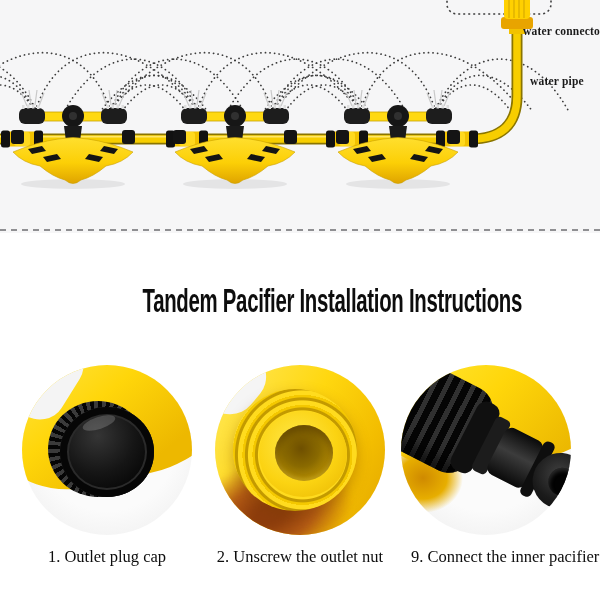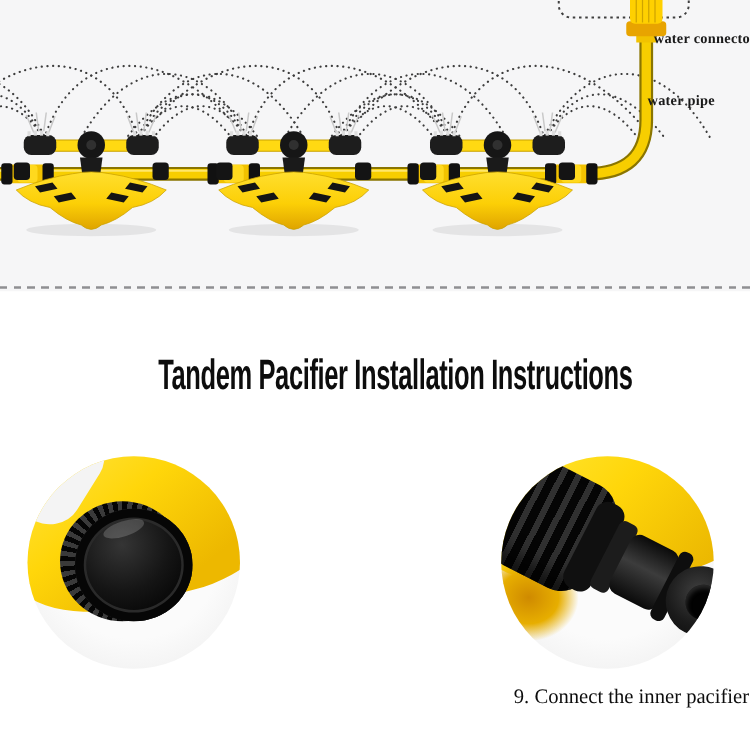--- a/index.html
+++ b/index.html
@@ -5,26 +5,26 @@
   html,body{margin:0;padding:0;background:#fff;}
   .page{position:relative;width:600px;height:600px;overflow:hidden;background:#fff;
         font-family:"Liberation Serif", serif;color:#111;}
 
   
   .scene{position:absolute;left:0;top:0;width:600px;height:233px;background:#f6f6f7;overflow:hidden;}
   .scene svg{position:absolute;left:0;top:0;}
   .scene-label{position:absolute;font-family:"Liberation Serif", serif;font-weight:bold;
                font-size:11.5px;color:#1a1a1a;white-space:nowrap;letter-spacing:.2px;}
   .lbl-connector{left:523px;top:25px;}
-  .lbl-pipe{left:518px;top:75px;}
+  .lbl-pipe{left:530px;top:75px;}
   .ground-line{position:absolute;left:0;top:229px;width:600px;height:2px;
                background:repeating-linear-gradient(90deg,#8f8f92 0 6px,transparent 6px 11px);}
 
   
-  .title-wrap{position:absolute;left:0;top:233px;width:508px;text-align:center;}
+  .title-wrap{position:absolute;left:16px;top:233px;width:508px;text-align:center;}
   .title-wrap h1{margin:0;padding-top:50px;font-size:34px;line-height:1;font-weight:bold;
                  font-family:"Liberation Sans","DejaVu Sans",sans-serif;color:#0d0d0d;white-space:nowrap;}
   .title-wrap h1 span{display:inline-block;transform:scaleX(.60);transform-origin:center;letter-spacing:-.5px;}
 
   
   .step{position:absolute;top:365px;width:170px;}
   .step-1{left:22px;}.step-2{left:215px;}.step-3{left:401px;}
   .photo{position:relative;width:170px;height:170px;border-radius:50%;overflow:hidden;
          background:radial-gradient(circle at 50% 45%,#fbfbfb 55%,#ebebeb 100%);}
   .caption{margin-top:12px;text-align:center;font-size:16.5px;white-space:nowrap;color:#0d0d0d;}
@@ -191,22 +191,34 @@
   </div>
 
   <div class="step step-1">
     <div class="photo">
       <div class="c1-yellow"></div>
       <div class="c1-white"></div>
       <div class="c1-capside"></div>
       <div class="c1-capface"></div>
       <div class="c1-glint"></div>
     </div>
-  </div>
-
+    <div class="caption">1. Outlet plug cap</div>
+  </div>
+
+  <div class="step step-2">
+    <div class="photo">
+      <div class="c2-bg"></div>
+      <div class="c2-white"></div>
+      <div class="c2-shadow"></div>
+      <div class="c2-threads"></div>
+      <div class="c2-face"></div>
+      <div class="c2-hole"></div>
+    </div>
+    <div class="caption">2. Unscrew the outlet nut</div>
+  </div>
 
   <div class="step step-3">
     <div class="photo">
       <div class="c3-yellow"></div>
       <div class="c3-amber"></div>
       <div class="c3-part">
         <div class="c3-nut"></div>
         <div class="c3-nutface"></div>
         <div class="c3-collar"></div>
         <div class="c3-barrel"></div>

